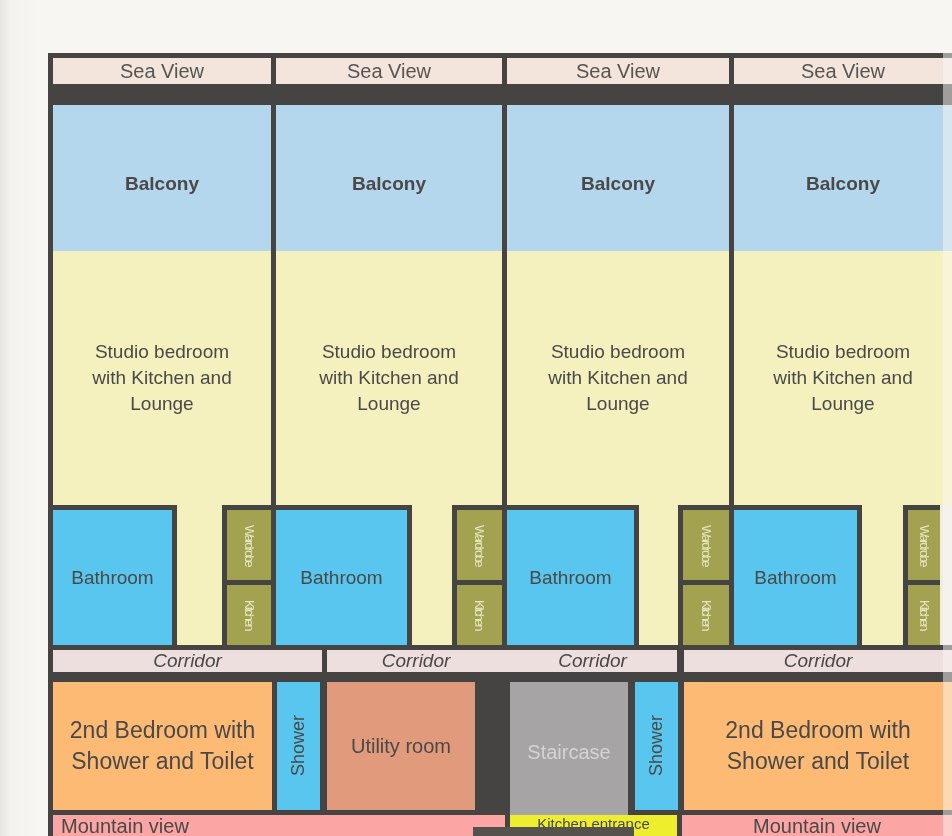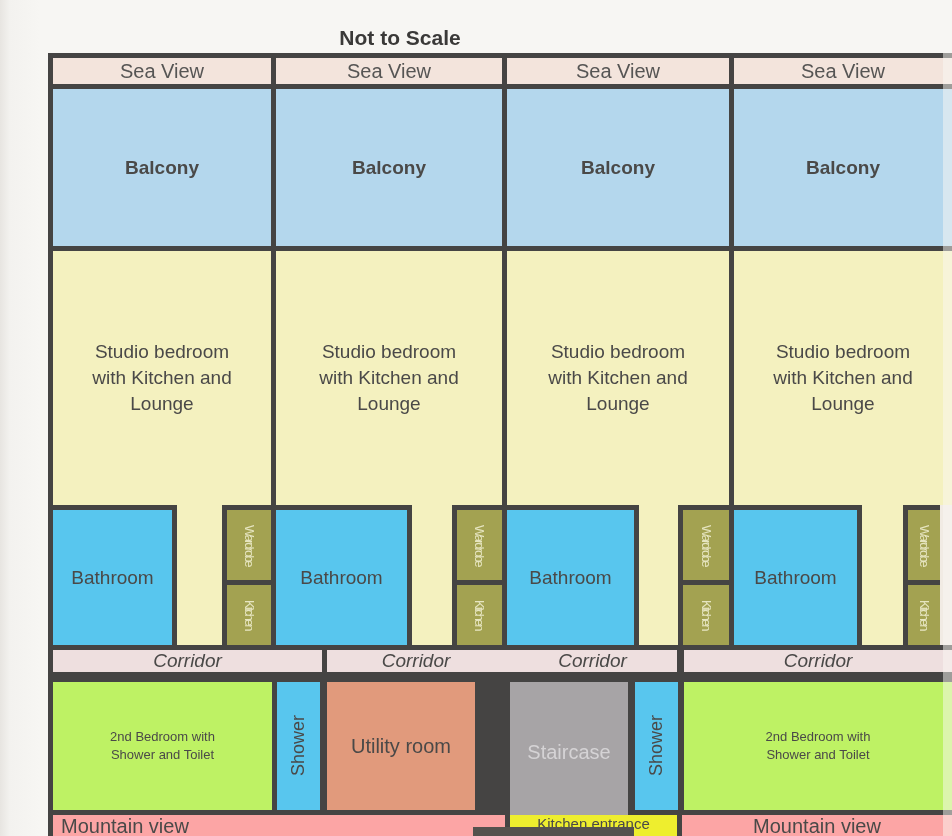--- a/index.html
+++ b/index.html
@@ -12,46 +12,45 @@
   .page-title{
     position:absolute;left:300px;top:26px;width:200px;
     text-align:center;font-size:21px;font-weight:bold;color:#3a3938;
   }
   .floor-base{position:absolute;left:48px;top:53px;width:904px;height:783px;background:#454443;}
   .cell{
     position:absolute;display:flex;align-items:center;justify-content:center;
     color:#4a4948;text-align:center;
   }
   .c-seaview{background:#f3e4dc;font-size:20px;color:#565554;}
-  .c-balcony{background:#b4d7ed;font-size:19px;font-weight:bold;box-sizing:border-box;}
+  .c-balcony{background:#b4d7ed;font-size:19px;font-weight:bold;box-sizing:border-box;margin-top:16px;}
   .c-studio{background:#f4f1bf;font-size:19px;line-height:1.38;}
   .c-yellow{background:#f4f1bf;}
   .c-bath{background:#58c6ee;font-size:19px;}
   .c-olive{background:#a3a251;color:#e6e5c0;font-size:13px;letter-spacing:-2px;overflow:visible;}
   .c-corridor{background:#eedfdf;font-size:19px;font-style:italic;}
-  .c-bed{background:#bef264;font-size:13px;line-height:1.35;}
+  .c-bed{background:#fdba74;font-size:23px;line-height:1.35;}
   .c-shower{background:#58c6ee;font-size:18px;}
   .c-utility{background:#e19a7c;font-size:20px;}
   .c-stair{background:#a7a4a6;color:#d5d3d5;font-size:20px;}
   .c-mv{background:#fca5a5;font-size:20px;overflow:hidden;align-items:flex-start;line-height:1.1;}
   .c-mv-left{justify-content:flex-start;padding-left:8px;box-sizing:border-box;}
   .c-pe{background:#eeee2e;font-size:15px;overflow:hidden;align-items:flex-start;line-height:1.2;}
   .vert-down{writing-mode:vertical-rl;}
   .vert-up{writing-mode:vertical-rl;transform:rotate(180deg);}
   .stack span{display:block;}
   .seg-label{position:absolute;top:0;height:22px;display:flex;align-items:center;justify-content:center;}
   .artifact{position:absolute;background:#55524e;}
   .edge-fade{position:absolute;right:0;top:53px;width:9px;height:783px;background:rgba(249,247,243,0.5);}
 </style>
 </head>
 <body>
 
 <div class="canvas">
 
-  <div class="page-title">Not to Scale</div>
   <div class="floor-base"></div>
 
   <div class="cell c-seaview" style="left:53px;top:58px;width:218px;height:26px;">Sea View</div>
   <div class="cell c-balcony" style="left:53px;top:89px;width:218px;height:157px;">Balcony</div>
   <div class="cell c-studio stack" style="left:53px;top:251px;width:218px;height:254px;">
     <div>
       <span>Studio bedroom</span>
       <span>with Kitchen and</span>
       <span>Lounge</span>
     </div>

